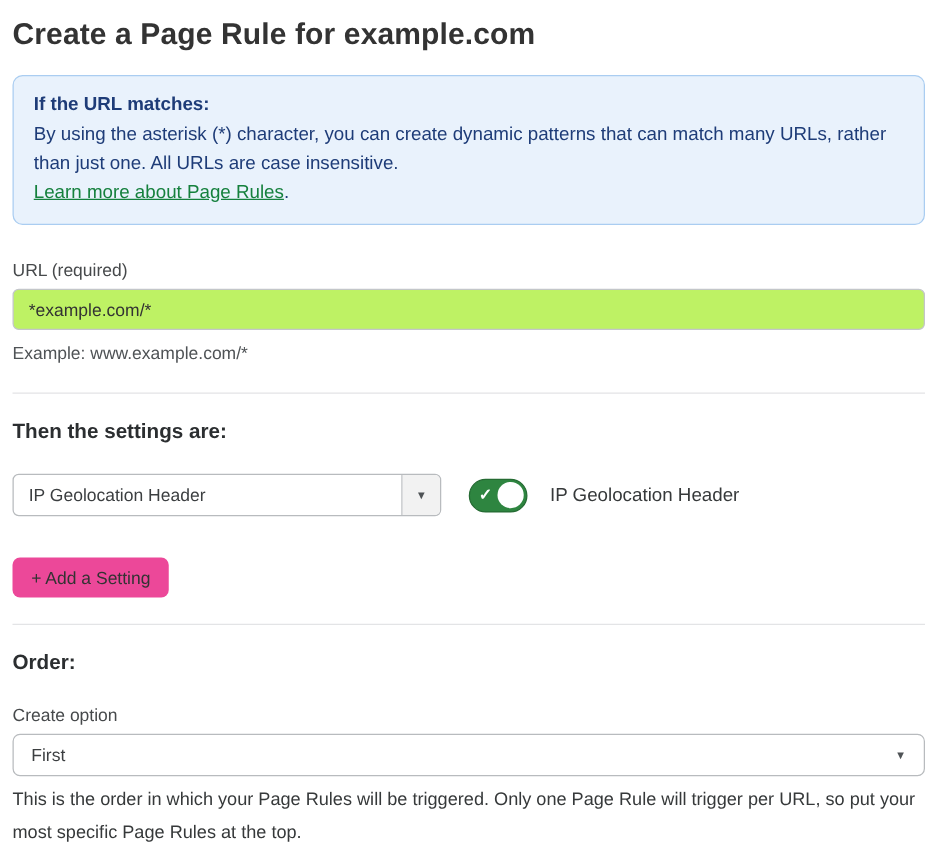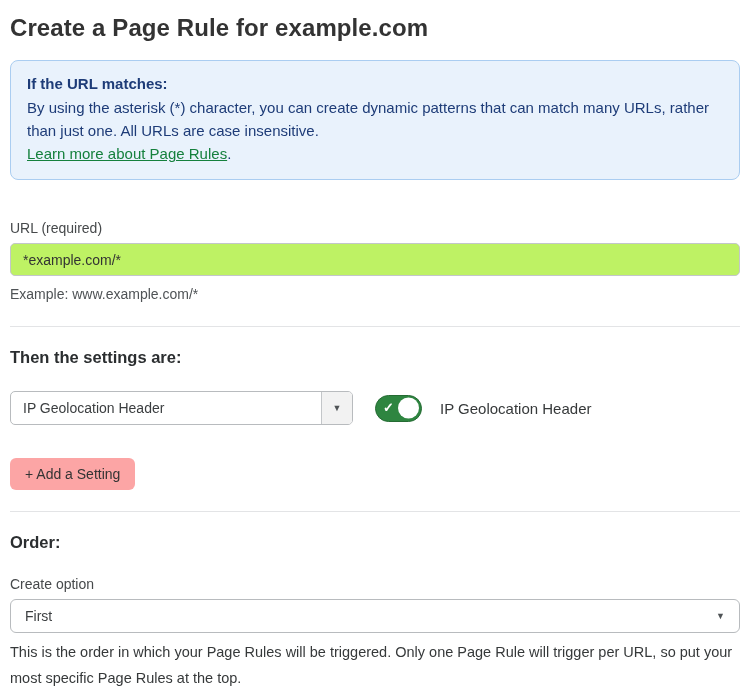--- a/index.html
+++ b/index.html
@@ -21,21 +21,21 @@
 
   
   .info-box {
     background: #e9f2fc;
     border: 1px solid #aacdf1;
     border-radius: 8px;
     padding: 11px 16px 14px 16px;
     font-size: 15px;
     line-height: 23px;
     color: #1e3c78;
-    margin-bottom: 40px;
+    margin-bottom: 28px;
   }
   .info-box .info-heading { font-weight: 700; margin: 0 0 1px 0; }
   .info-box .info-body { margin: 0; max-width: 700px; }
   .info-box a.info-link {
     color: #15803d;
     text-decoration: underline;
     cursor: pointer;
   }
   .info-box .info-link-line { margin: 0; }
 
@@ -137,21 +137,21 @@
   
   .btn {
     font-family: "Liberation Sans", sans-serif;
     font-size: 14px;
     border: none;
     border-radius: 6px;
     padding: 8px 15px;
     cursor: pointer;
     line-height: 16px;
   }
-  .btn-gray { background: #fca5a5; color: #333333; }
+  .btn-gray { background: #ec4899; color: #333333; }
   .add-setting-btn { margin-top: 33px; }
 
   
   .select-full {
     width: 730px;
     height: 34px;
     border: 1px solid #b8bbbe;
     border-radius: 6px;
     background: #ffffff;
     display: flex;

